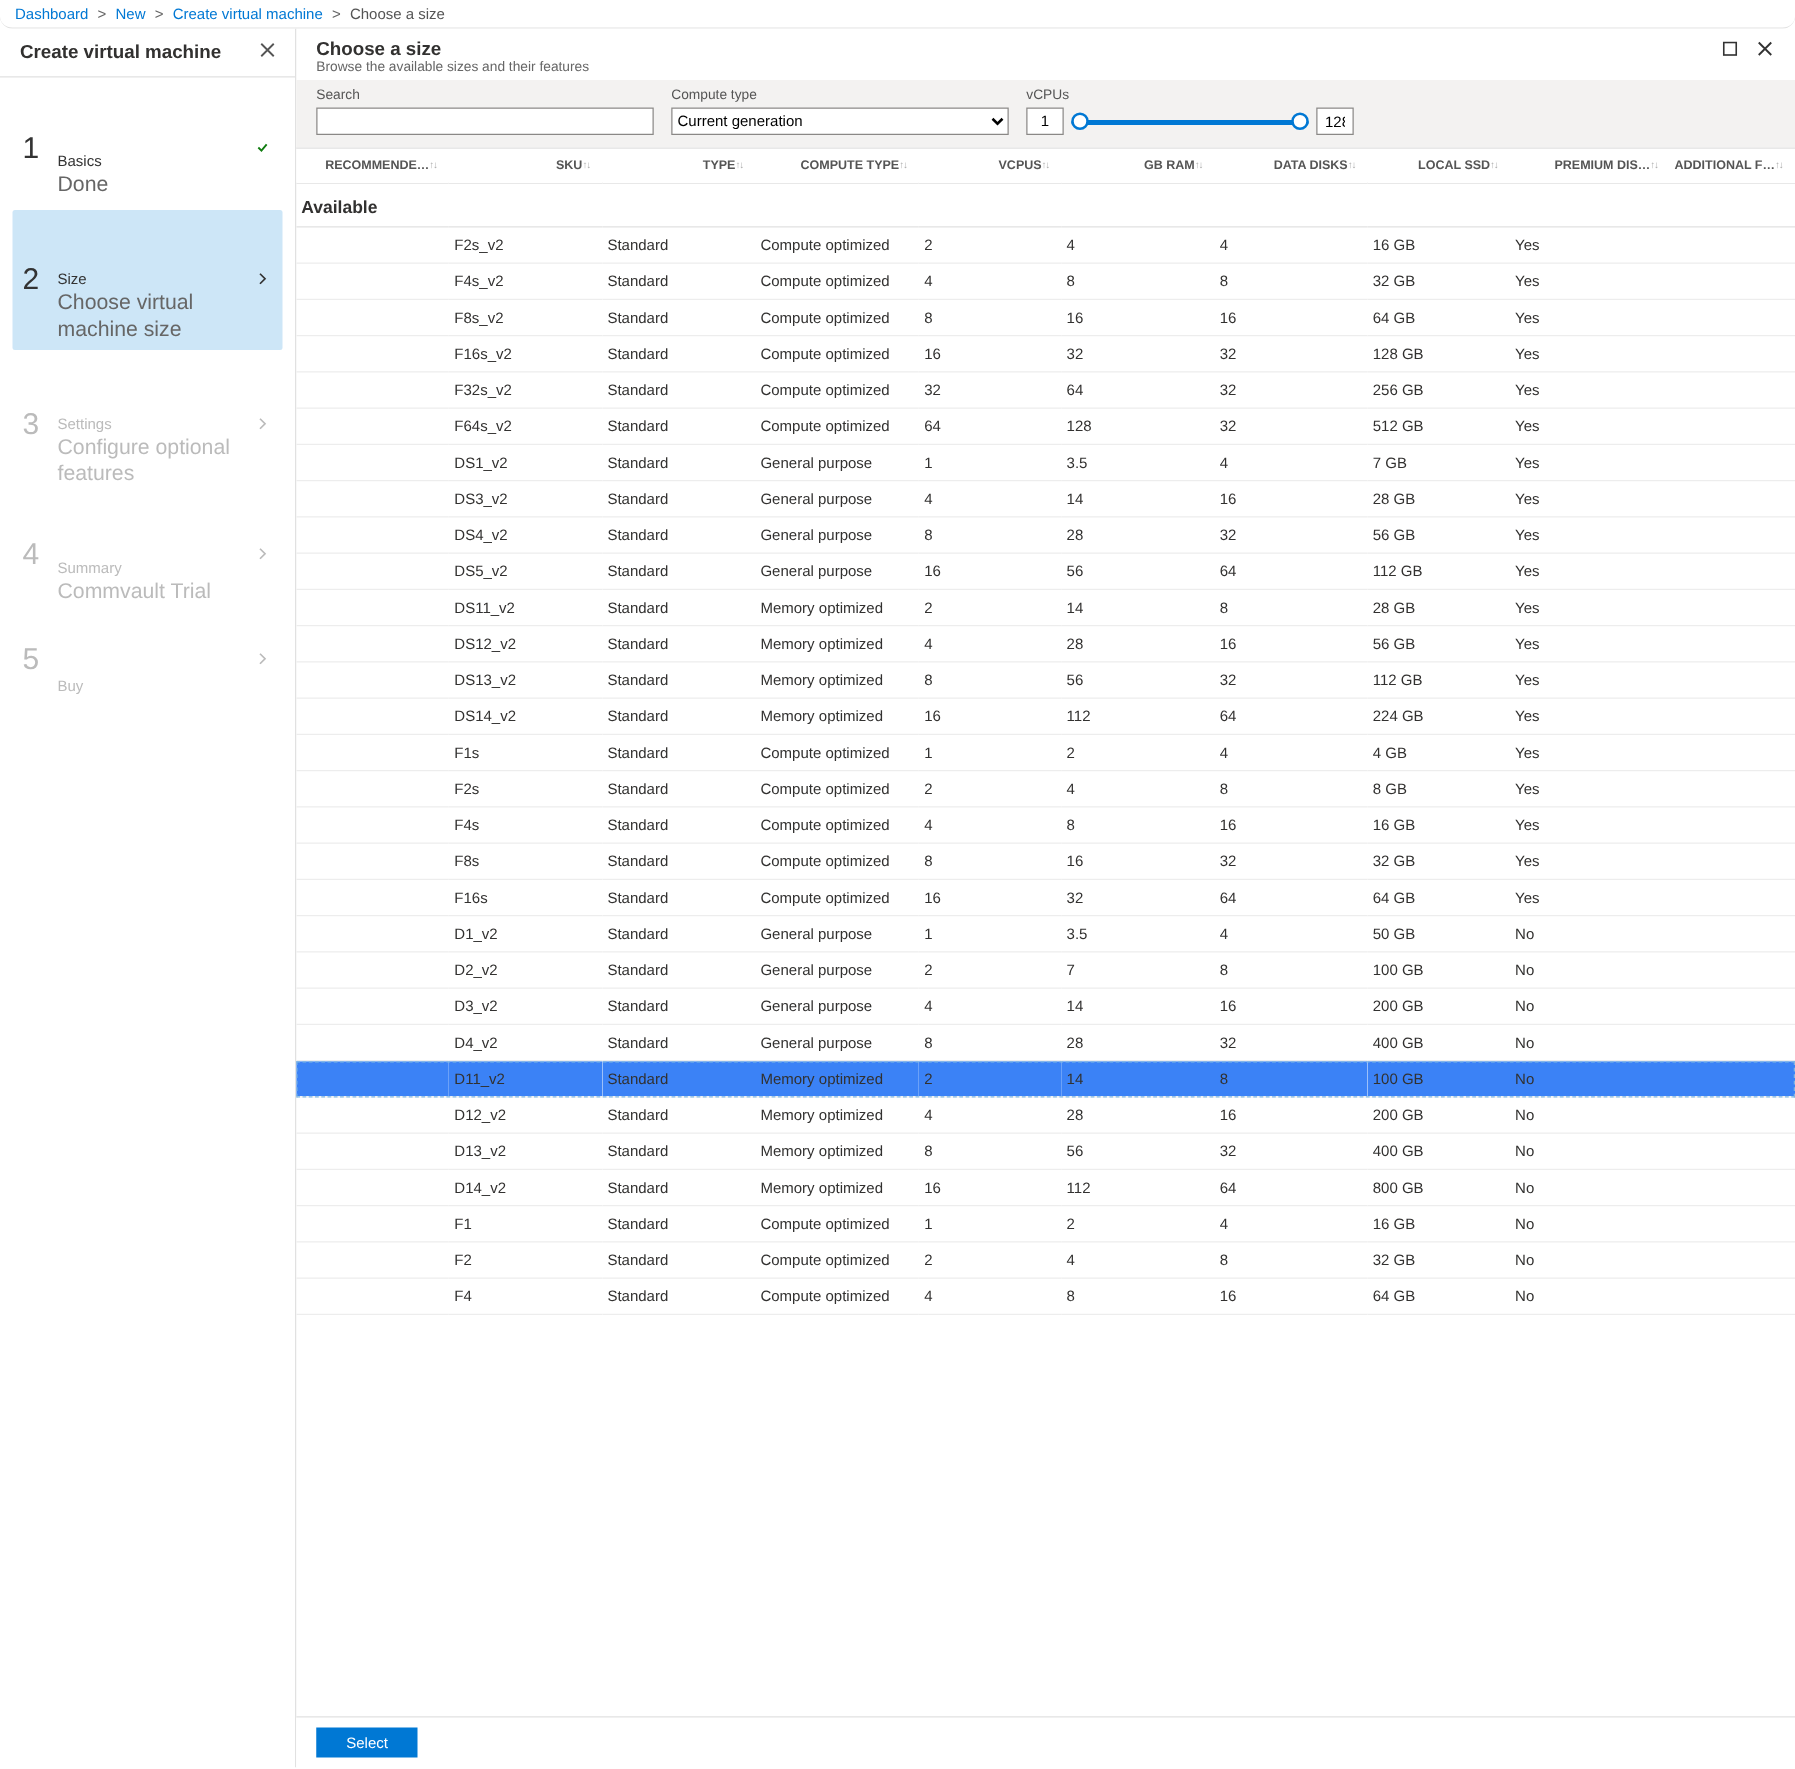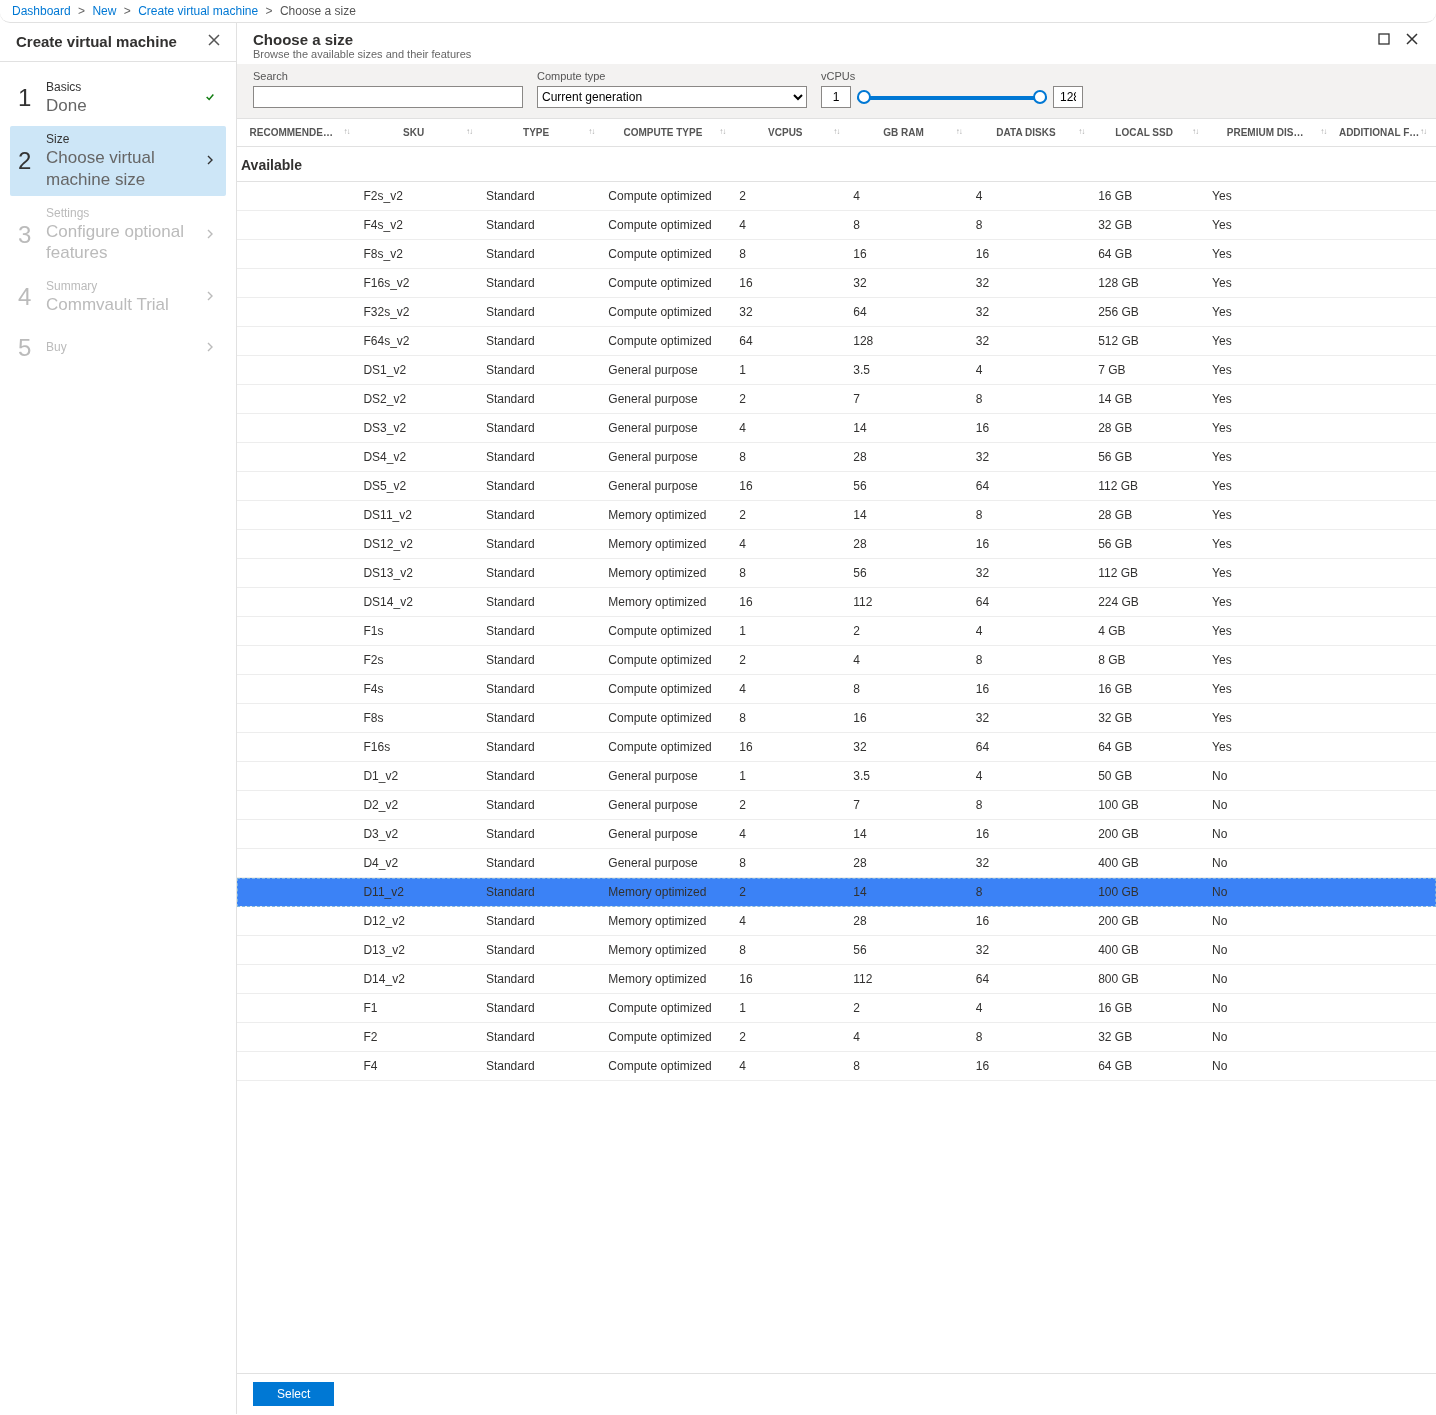--- a/index.html
+++ b/index.html
@@ -13,21 +13,21 @@
   .page { display: flex; height: calc(100vh - 24px); min-height: 1060px; }
   .left { width: 237px; border-right: 1px solid #e1e1e1; display: flex; flex-direction: column; }
   .left-header { display:flex; align-items:center; justify-content: space-between; padding: 8px 12px 10px 16px; border-bottom: 1px solid #e1e1e1;}
   .left-header h2 { font-size: 15px; font-weight: 600; }
   .close-x { font-size: 14px; color:#555; cursor:pointer; padding:2px 4px; }
 
   .steps { padding: 8px 10px; }
   .step { display:flex; align-items:center; padding: 6px 8px; margin: 4px 0; border-radius:2px; position:relative; min-height:44px; cursor:pointer;}
   .step .num { font-size: 24px; font-weight: 300; width: 28px; color:#333; }
   .step .labels { flex:1; line-height:1.25; }
-  .step .title { font-size: 12px; color:#333; }
+  .step .title { font-size: 12px; color:#333;margin-top:42px; }
   .step .sub { font-size: 17px; color:#666; }
   .step .chev, .step .check { width: 16px; text-align:center; }
   .step.done .check { color: #107c10; }
   .step.active { background: #cde6f7; }
   .step.active .chev { color:#333; }
   .step.dim .num, .step.dim .title, .step.dim .sub, .step.dim .chev { color:#bbb; }
   .step.dim { cursor:default; }
 
   .right { flex:1; display:flex; flex-direction:column; min-width:0; position:relative;}
   .right-header { display:flex; justify-content: space-between; padding: 8px 16px 4px 16px; }
@@ -42,21 +42,21 @@
   .filter-bar input[type=text] { width: 270px; height:22px; border:1px solid #8a8886; padding:0 6px; font-size:12px; }
   .filter-bar select { width: 270px; height:22px; border:1px solid #8a8886; background:#fff; font-size:12px; }
   .vcpu-box { display:flex; align-items:center; gap:6px; }
   .vcpu-box input[type=text] { width:30px; text-align:center; }
   .slider { position:relative; width:190px; height:20px; }
   .slider-track { position:absolute; top:9px; left:0; right:0; height:4px; background:#0078d4; border-radius:2px;}
   .slider-thumb { position:absolute; top:3px; width:14px; height:14px; border-radius:50%; background:#fff; border:2px solid #0078d4; }
 
   .table-wrap { flex:1; overflow:auto; border-top:1px solid #e1e1e1; }
   table { border-collapse: collapse; width:100%; table-layout:fixed; }
-  thead th { font-size: 10px; font-weight:600; text-transform: uppercase; color:#555; text-align:center; padding: 8px 6px 8px 2px; border-bottom:1px solid #e1e1e1; white-space:nowrap; overflow:hidden; text-overflow:ellipsis; position:sticky; top:0; background:#fff; cursor:pointer;}
+  thead th { font-size: 10px; font-weight:600; text-transform: uppercase; color:#555; text-align:right; padding: 8px 6px 8px 2px; border-bottom:1px solid #e1e1e1; white-space:nowrap; overflow:hidden; text-overflow:ellipsis; position:sticky; top:0; background:#fff; cursor:pointer;}
   thead th .sort { float:right; font-size:8px; color:#aaa; letter-spacing:-1px; padding-right:4px;}
   tbody td { font-size: 12px; padding: 7px 4px; border-bottom: 1px solid #ededed; white-space:nowrap; overflow:hidden; text-overflow:ellipsis; }
   tbody tr { cursor:pointer; }
   tbody tr.selected { background:#3b82f6; outline: 1px dashed #7fb7e3; outline-offset:-1px;}
   .group-hdr td { font-weight:600; font-size:14px; padding:10px 4px 8px 4px; border-bottom:1px solid #e1e1e1; cursor:default;}
 
   .footer { border-top:1px solid #e1e1e1; padding:8px 16px; background:#fff; }
   .btn-primary { background:#0078d4; color:#fff; border:none; padding:5px 24px; font-size:12px; cursor:pointer; }
 
   .chev-svg { width:10px; height:10px; }
@@ -294,32 +294,20 @@
               <td>General purpose</td>
               <td>1</td>
               <td>3.5</td>
               <td>4</td>
               <td>7 GB</td>
               <td>Yes</td>
               <td></td>
             </tr>
             <tr>
               <td></td>
-              <td>DS2_v2</td>
-              <td>Standard</td>
-              <td>General purpose</td>
-              <td>2</td>
-              <td>7</td>
-              <td>8</td>
-              <td>14 GB</td>
-              <td>Yes</td>
-              <td></td>
-            </tr>
-            <tr>
-              <td></td>
               <td>DS3_v2</td>
               <td>Standard</td>
               <td>General purpose</td>
               <td>4</td>
               <td>14</td>
               <td>16</td>
               <td>28 GB</td>
               <td>Yes</td>
               <td></td>
             </tr>

